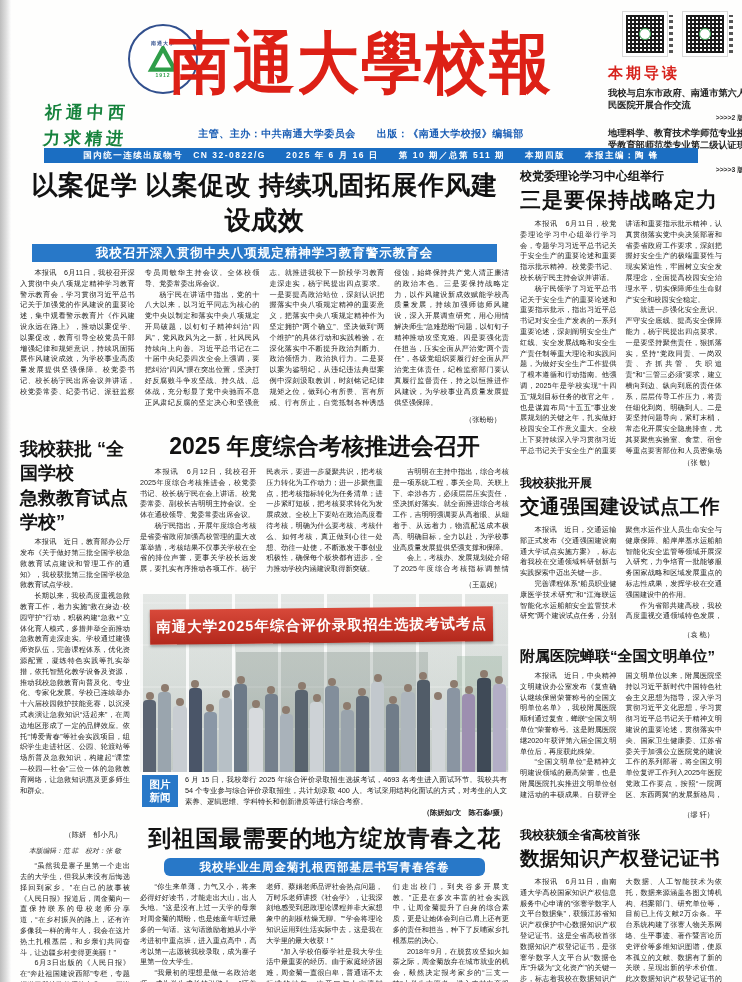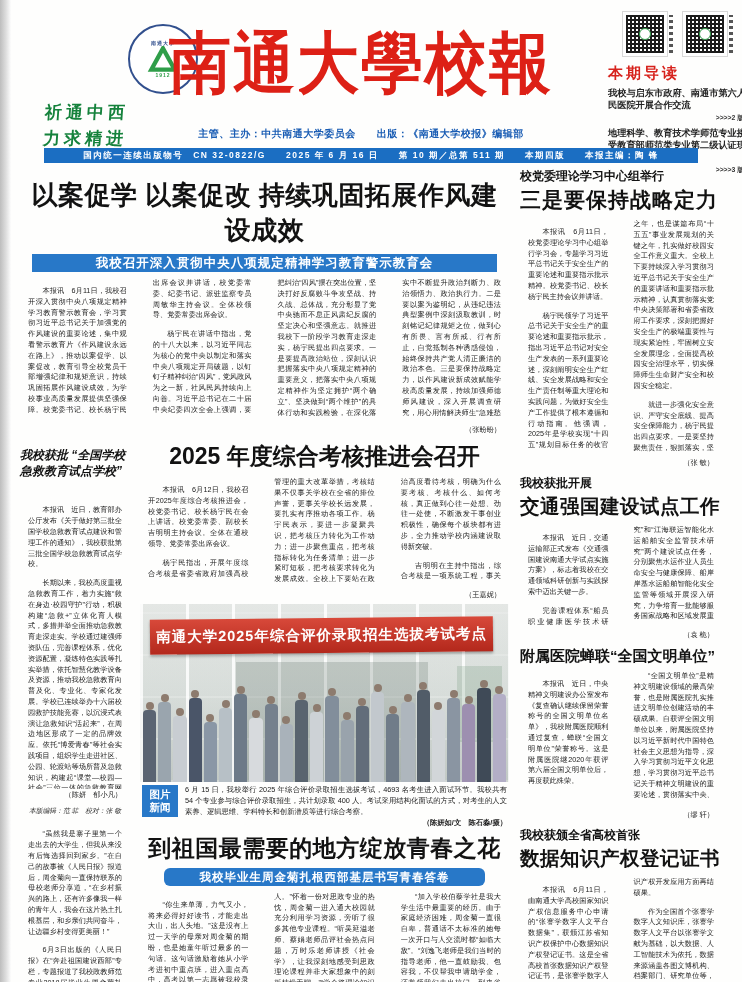--- a/index.html
+++ b/index.html
@@ -32,31 +32,31 @@
   .digest{position:absolute;left:597px;top:64px;width:138px;}
   .digest-title{color:#d7231d;font-weight:bold;font-size:15px;letter-spacing:3px;margin-bottom:4px;}
   .digest-item{font-size:9.2px;font-weight:bold;color:#222;line-height:1.35;text-align:justify;}
   .digest-page{font-size:6.8px;color:#333;text-align:right;margin:1px 2px 4px 0;font-weight:bold;}
   .infobar{position:absolute;left:44px;right:44px;top:148px;height:15px;background:#1b6ec2;color:#fff;
         font-size:8.5px;font-weight:bold;line-height:15px;text-align:center;letter-spacing:1.5px;}
   
   .content{position:absolute;left:20px;top:166px;width:702px;height:812px;}
   .main-col{position:absolute;left:0;top:0;width:489px;}
   .rail{position:absolute;left:500px;top:0;width:202px;}
-  .h-main{font-size:26px;font-weight:bold;text-align:center;color:#121212;margin:12px 0 6px;letter-spacing:0.5px;}
+  .h-main{font-size:26px;font-weight:bold;text-align:center;color:#121212;margin:2px 0 6px;letter-spacing:0.5px;}
   .bluebar{background:#2878c8;color:#fff;font-weight:bold;font-size:12.5px;text-align:center;
         height:18px;line-height:18px;margin:0 12px 6px;letter-spacing:1px;}
   .body-cols{column-gap:10px;font-size:7.2px;line-height:1.5;text-align:justify;color:#1b1b1b;overflow:hidden;}
-  .body-cols p{margin:8px;text-indent:2em;}
+  .body-cols p{margin:0;text-indent:2em;}
   .sig{text-align:right;font-size:7.2px;padding-right:8px;margin:1px 0 2px;}
   .c4{column-count:4;height:146px;}
   .row{display:flex;gap:10px;margin-top:4px;}
   .left-narrow{width:110px;min-width:110px;}
   .mid-wide{width:369px;}
-  .h-firstaid{font-size:12px;font-weight:bold;line-height:1.35;margin:8px 0 18px;color:#121212;font-style:italic;}
+  .h-firstaid{font-size:18px;font-weight:bold;line-height:1.35;margin:8px 0 3px;color:#121212;}
   .fa-body{height:292px;}
   .edit-line{font-size:6.8px;color:#333;text-align:center;margin:6px 0 5px;font-style:italic;}
   .left-bottom{height:218px;}
   .h-mid{font-size:23px;font-weight:bold;text-align:center;color:#121212;margin:2px 0 5px;}
   .c3a{column-count:3;height:112px;}
   .c3b{column-count:3;height:148px;}
   
   .photo{position:relative;height:178px;margin:4px 0 2px;overflow:hidden;
         background:linear-gradient(#f0f2f0 0%,#e2e7e4 50%,#c9d0cc 100%);}
   .facade{position:absolute;inset:0;

